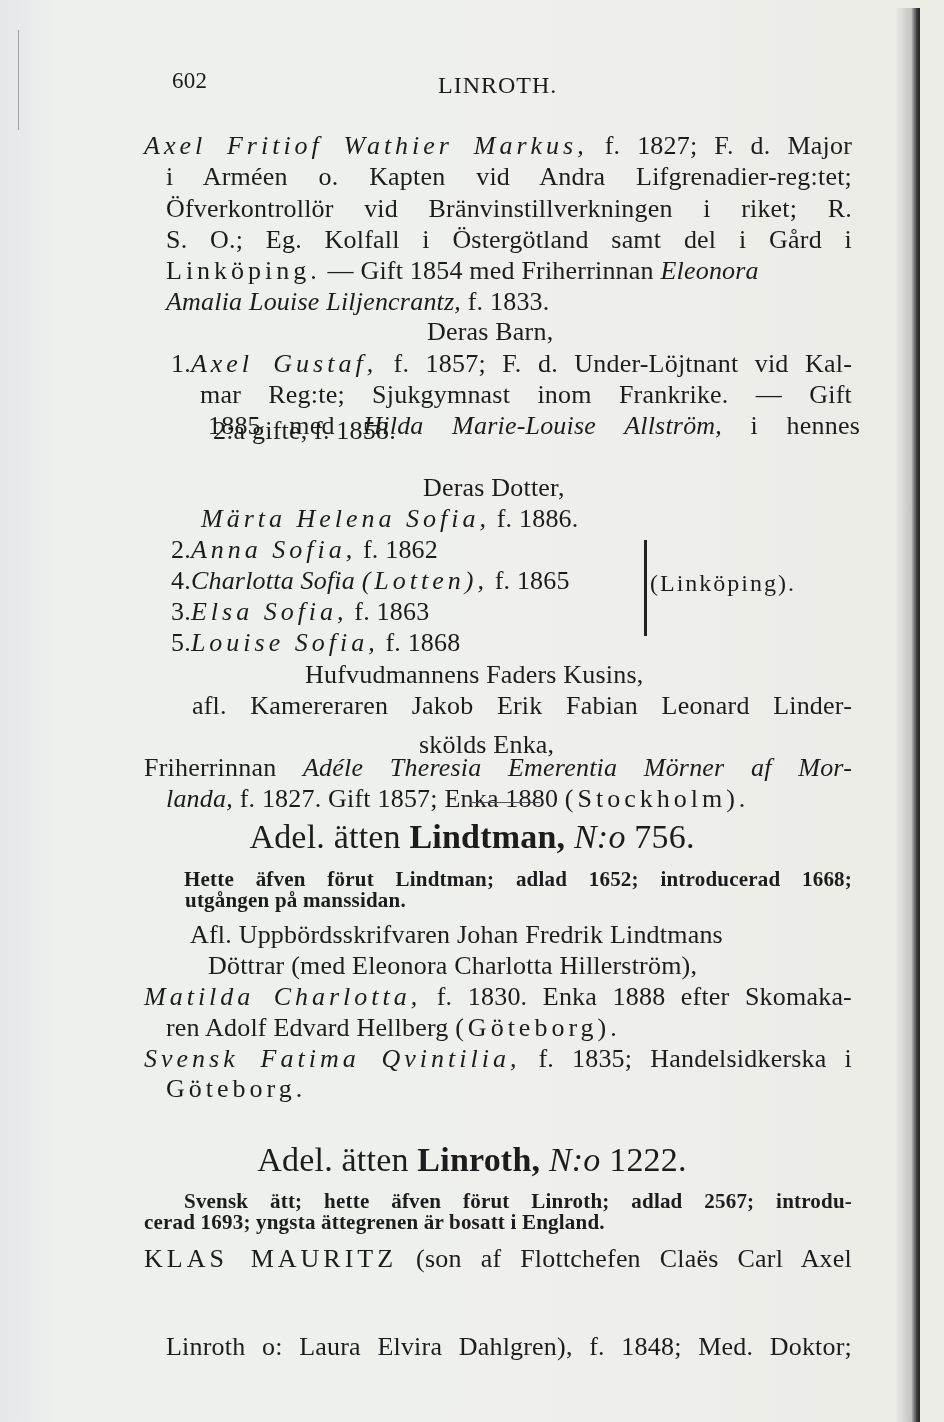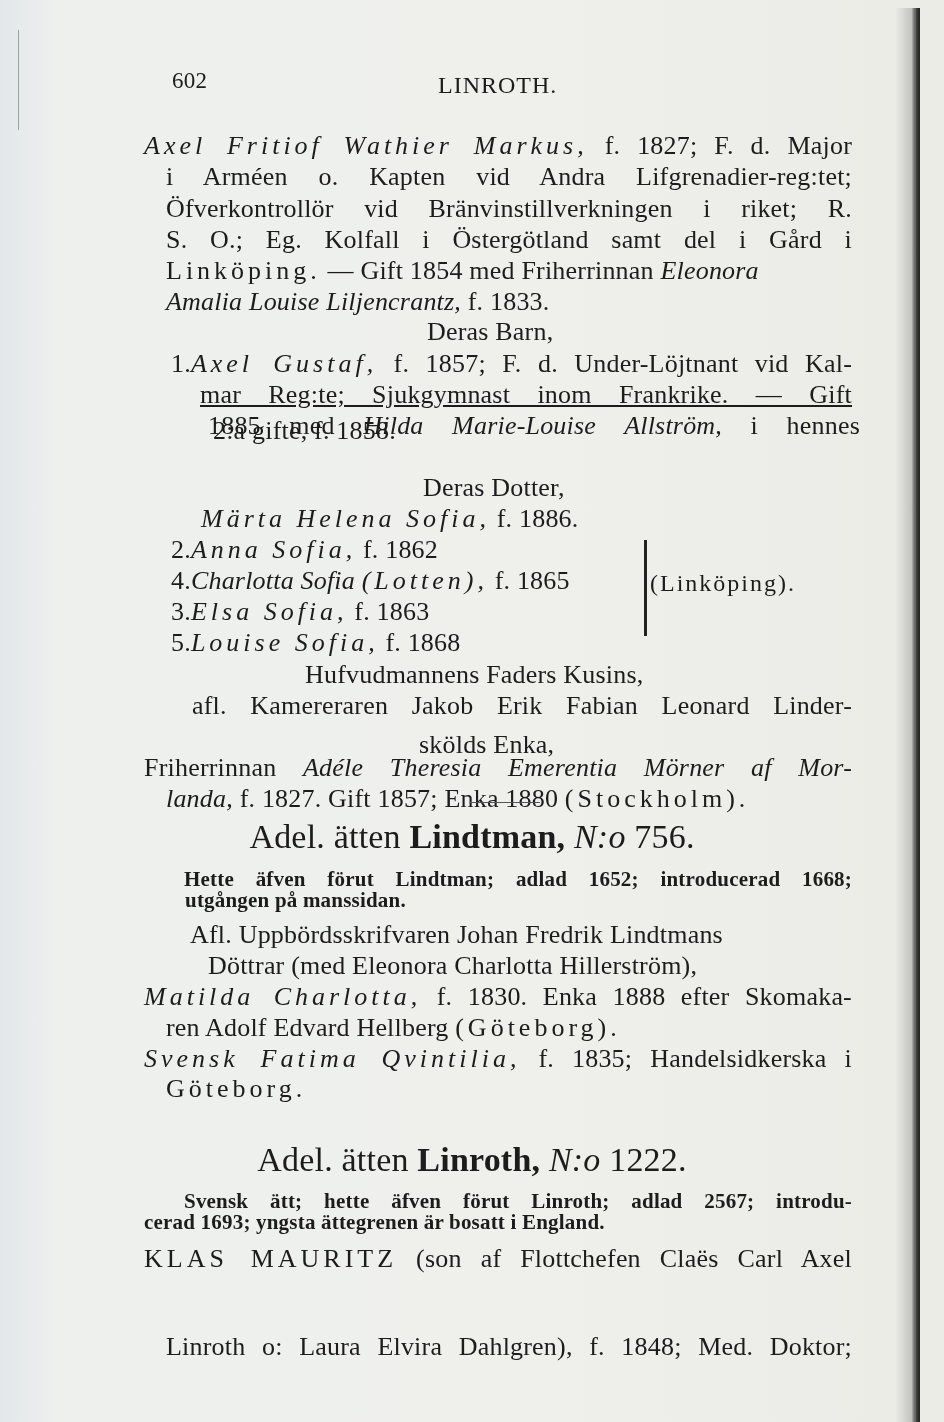--- a/index.html
+++ b/index.html
@@ -71,21 +71,21 @@
     </div>
     <div class="line" style="left:166px; top:287px;">
       <span class="i">Amalia Louise Liljencrantz,</span><span> f. 1833.</span>
     </div>
 
     <div class="line" style="left:427px; top:317px;">Deras Barn,</div>
 
     <div class="line justify" style="left:171px; top:349px; width:681px;">
       <span>1.</span><span class="i sp">Axel Gustaf,</span><span> f. 1857; F. d. Under-Löjtnant vid Kal-</span>
     </div>
-    <div class="line justify" style="left:200px; top:380px; width:652px;text-decoration:underline;">mar Reg:te; Sjukgymnast inom Frankrike. — Gift</div>
+    <div class="line justify" style="left:200px; top:380px; width:652px;">mar Reg:te; Sjukgymnast inom Frankrike. — Gift</div>
     <div class="line justify" style="left:208px; top:411px; width:652px;">
       <span>1885 med </span><span class="i">Hilda Marie-Louise Allström,</span><span> i hennes</span>
     </div>
     <div class="line" style="left:200px; top:416px;margin-left:13px;">2:a gifte, f. 1858.</div>
 
     <div class="line" style="left:423px; top:473px;">Deras Dotter,</div>
     <div class="line" style="left:201px; top:504px;">
       <span class="i sp">Märta Helena Sofia,</span><span> f. 1886.</span>
     </div>
 

